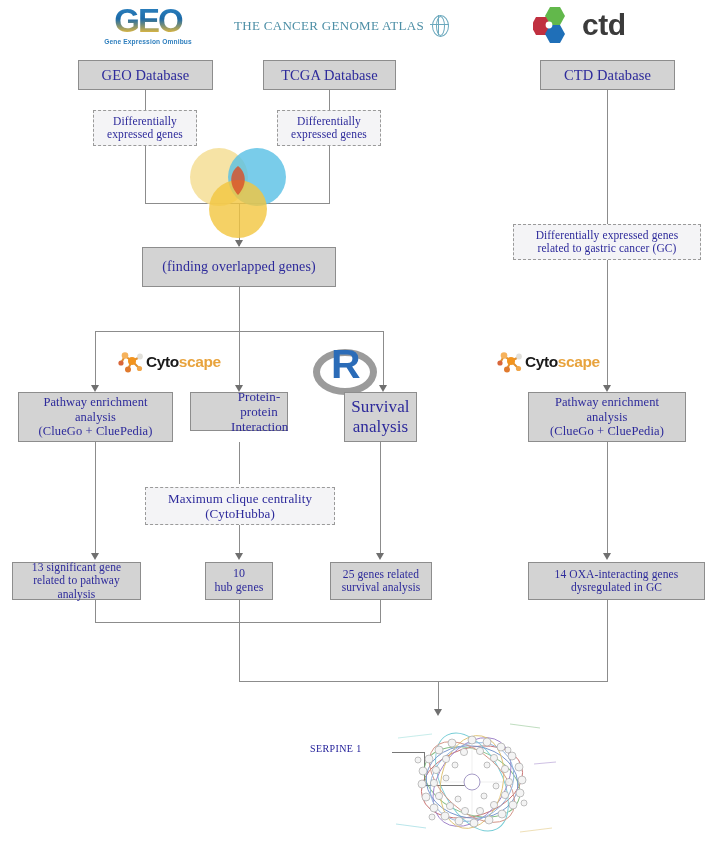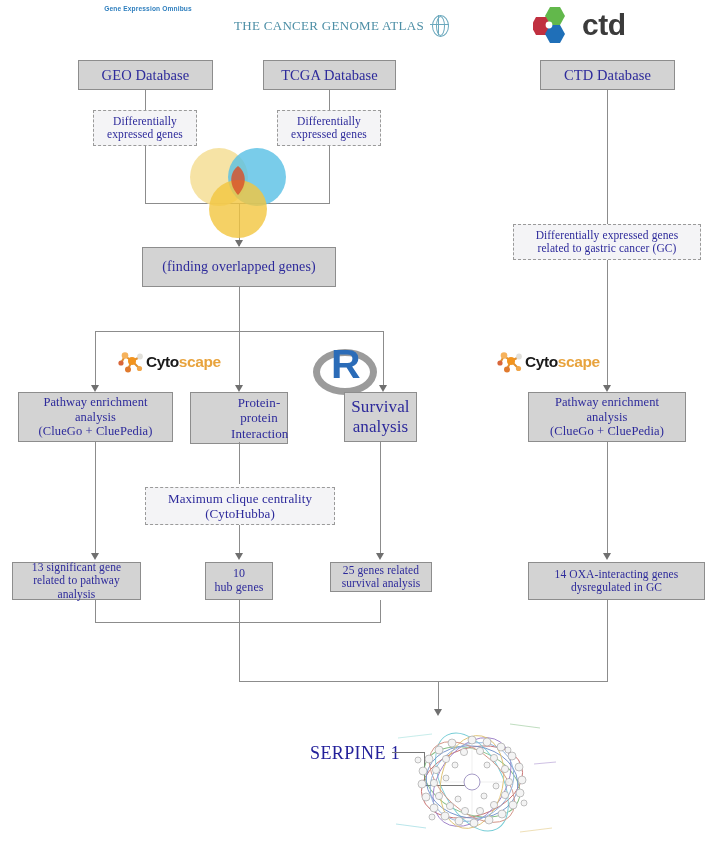--- a/index.html
+++ b/index.html
@@ -115,29 +115,30 @@
 
   
   .venn{position:absolute;}
   .venn span{position:absolute;border-radius:50%;}
 
   
   .netlabel{
     position:absolute;
     color:#23209a;
     font-family:"Liberation Serif", serif;
-    font-size:18px;letter-spacing:.4px;white-space:nowrap;
+    font-size:10px;letter-spacing:.4px;white-space:nowrap;
   }
 </style>
 </head>
 <body>
 
 <div id="stage">
 
   <div class="logo geo-wrap" style="left:88px;top:4px;width:120px;">
+    <div class="geo-mark">GEO</div>
     <div class="geo-sub">Gene Expression Omnibus</div>
   </div>
 
   <div class="logo tcga-wrap" style="left:234px;top:14px;">
     <div class="tcga-txt">THE CANCER GENOME ATLAS</div>
     <div class="tcga-globe">
       <span class="g-o"></span>
         <span class="g-i"></span>
         <span class="g-m"></span>
         <span class="g-e"></span>
@@ -274,21 +275,21 @@
   </div>
 
   <div class="box solid" style="left:18px;top:392px;width:155px;height:50px;font-size:12.5px;">
     <div class="inner">
       <div>Pathway enrichment</div>
       <div>analysis</div>
       <div>(ClueGo + CluePedia)</div>
     </div>
   </div>
 
-  <div class="box solid" style="left:190px;top:392px;width:98px;height:52px;font-size:13px;padding-left:40px;">
+  <div class="box solid" style="left:190px;top:392px;width:98px;height:39px;font-size:13px;padding-left:40px;">
     <div class="inner">
       <div>Protein-protein</div>
       <div>Interaction</div>
     </div>
   </div>
 
   <div class="box solid" style="left:344px;top:392px;width:73px;height:50px;font-size:17px;">
     <div class="inner">
       <div>Survival</div>
       <div>analysis</div>
@@ -331,21 +332,21 @@
     </div>
   </div>
 
   <div class="box solid" style="left:205px;top:562px;width:68px;height:38px;font-size:12px;">
     <div class="inner">
       <div>10</div>
       <div>hub genes</div>
     </div>
   </div>
 
-  <div class="box solid" style="left:330px;top:562px;width:102px;height:30px;font-size:11.5px;">
+  <div class="box solid" style="left:330px;top:562px;width:102px;height:38px;font-size:11.5px;">
     <div class="inner">
       <div>25 genes related</div>
       <div>survival analysis</div>
     </div>
   </div>
 
   <div class="box solid" style="left:528px;top:562px;width:177px;height:38px;font-size:11.5px;">
     <div class="inner">
       <div>14 OXA-interacting genes</div>
       <div>dysregulated in GC</div>

